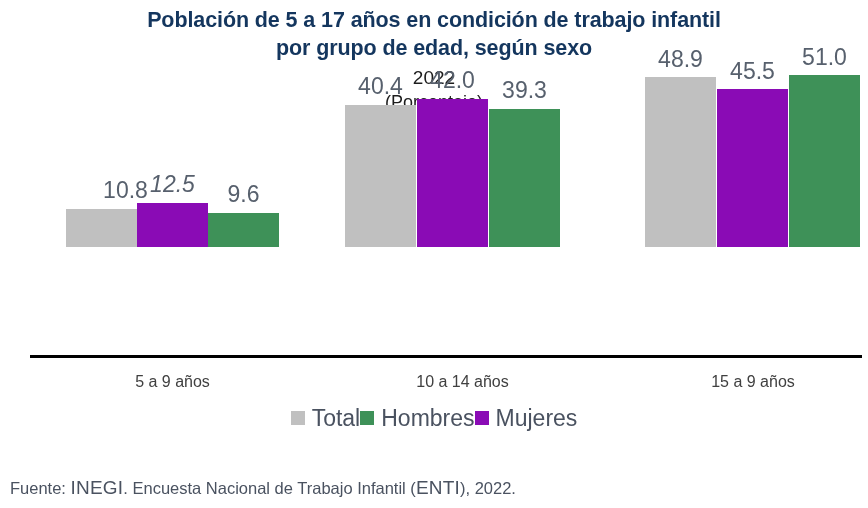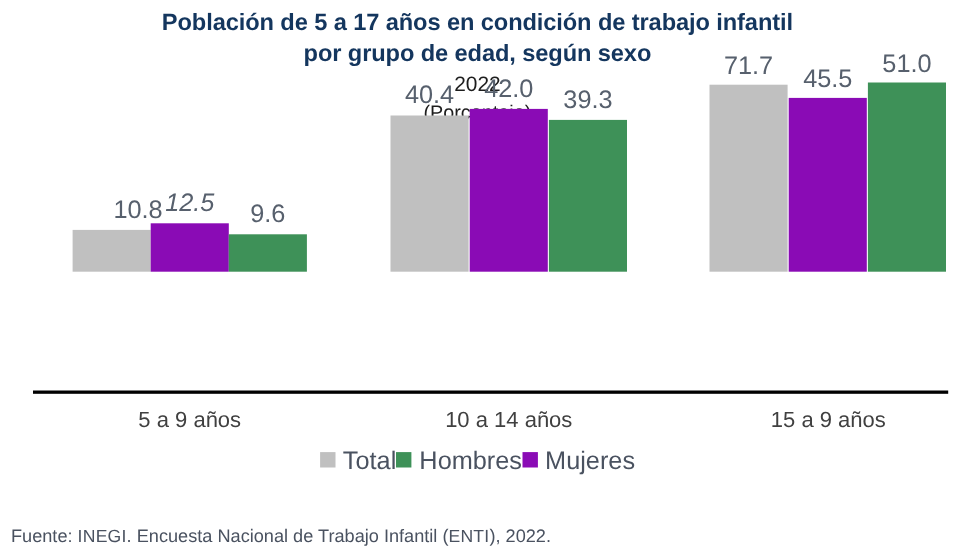--- a/index.html
+++ b/index.html
@@ -102,21 +102,21 @@
     left: 0;
     top: 369px;
     width: 868px;
     height: 30px;
   }
   .cat-label {
     position: absolute;
     top: 0;
     text-align: center;
     color: #404040;
-    font-size: 20px;
+    font-size: 16px;
     line-height: 26px;
     white-space: nowrap;
   }
 
   
   .legend {
     position: absolute;
     left: 0;
     top: 404px;
     width: 868px;
@@ -145,21 +145,21 @@
   .source {
     position: absolute;
     left: 10px;
     top: 478px;
     color: #4A5260;
     font-size: 16.5px;
     line-height: 20px;
     white-space: nowrap;
   }
   .sc {
-    font-size: 16px;
+    font-size: 19px;
     letter-spacing: 0.2px;
   }
 </style>
 </head>
 <body>
 
 <div id="chart-root">
 
   <div class="title-block">
     <div class="title-line">Población de 5 a 17 años en condición de trabajo infantil</div>
@@ -181,38 +181,38 @@
       <div class="bar-wrap" style="left:71px;">
         <div class="bar-label" style="bottom:50px;font-style:italic;">12.5</div>
         <div class="bar-rect bar-mujeres" style="height:44px;"></div>
       </div>
       <div class="bar-wrap" style="left:142px;">
         <div class="bar-label" style="bottom:40px;">9.6</div>
         <div class="bar-rect bar-hombres" style="height:34px;"></div>
       </div>
     </div>
 
-    <div class="bar-group" style="left:355px; width:215px;">
+    <div class="bar-group" style="left:345px; width:215px;">
       <div class="bar-wrap" style="left:0px;">
         <div class="bar-label" style="bottom:148px;">40.4</div>
         <div class="bar-rect bar-total" style="height:142px;"></div>
       </div>
       <div class="bar-wrap" style="left:72px;">
         <div class="bar-label" style="bottom:154px;text-align:center;">42.0</div>
         <div class="bar-rect bar-mujeres" style="height:148px;"></div>
       </div>
       <div class="bar-wrap" style="left:144px;">
         <div class="bar-label" style="bottom:144px;">39.3</div>
         <div class="bar-rect bar-hombres" style="height:138px;"></div>
       </div>
     </div>
 
     <div class="bar-group" style="left:645px; width:216px;">
       <div class="bar-wrap" style="left:0px;">
-        <div class="bar-label" style="bottom:175px;">71.7</div>
+        <div class="bar-label" style="bottom:175px;">48.9</div>
         <div class="bar-rect bar-total" style="height:170px;"></div>
       </div>
       <div class="bar-wrap" style="left:72px;">
         <div class="bar-label" style="bottom:163px;">45.5</div>
         <div class="bar-rect bar-mujeres" style="height:158px;"></div>
       </div>
       <div class="bar-wrap" style="left:144px;">
         <div class="bar-label" style="bottom:177px;">51.0</div>
         <div class="bar-rect bar-hombres" style="height:172px;"></div>
       </div>

